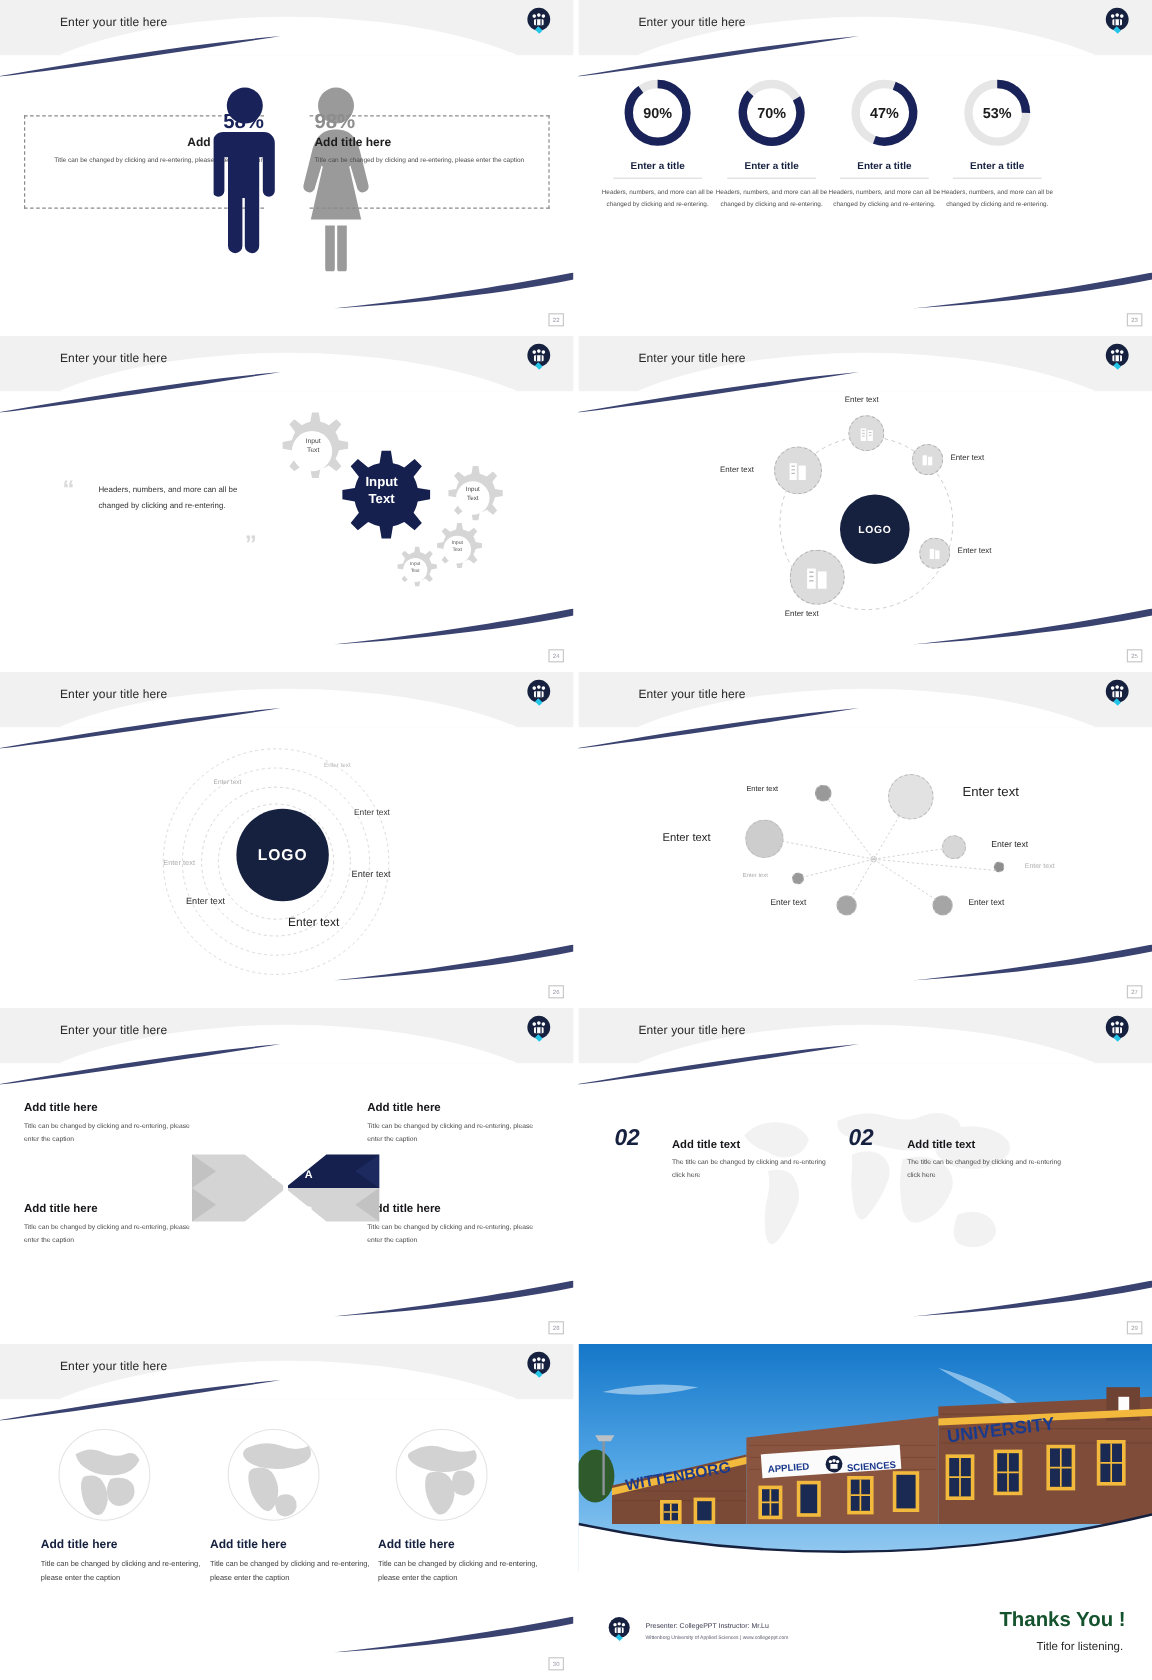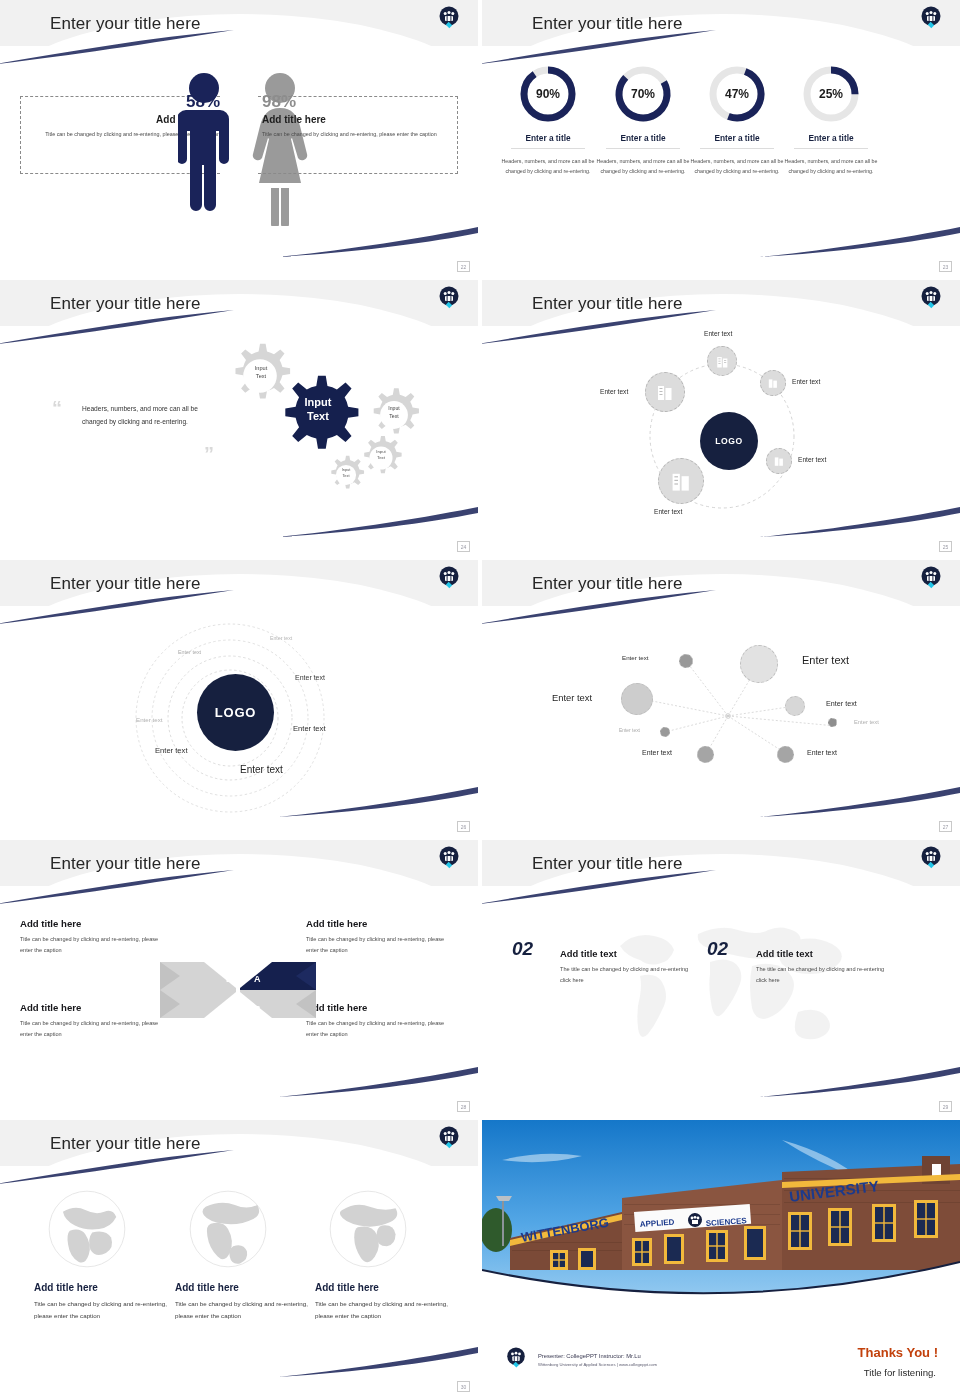--- a/index.html
+++ b/index.html
@@ -28,21 +28,21 @@
     background: #f1f1f1;
     overflow: hidden;
   }
   .head-curve {
     position: absolute; left: -10px; top: 14px; width: 500px; height: 90px;
     background: #ffffff;
     border-radius: 50% 50% 0 0 / 100% 100% 0 0;
   }
   .slide-title {
     position: absolute; left: 22px; top: 14px;
-    font-size: 17px; color: #262626; letter-spacing: .1px;
+    font-size: 10px; color: #262626; letter-spacing: .1px;
     z-index: 5;
     padding-left: 28px;
   }
   .logo {
     position: absolute; right: 16px; top: 5px; width: 26px; height: 30px; z-index: 6;
   }
   .swoosh-tl {
     position: absolute; left: -4px; top: 30px; width: 240px; height: 34px; z-index: 3;
   }
   .swoosh-br {
@@ -105,21 +105,21 @@
   .num-p { font-size: 5.6px; color: #4a4a4a; line-height: 2.0; margin-top: 5px; }
 
   
   .gl-col { position: absolute; width: 140px; }
   .gl-h { font-size: 10px; font-weight: bold; color: #16203f; }
   .gl-p { font-size: 6.2px; color: #3c3c3c; line-height: 2.0; margin-top: 5px; }
 
   
   .final { position: relative; width: 478px; height: 280px; background: #fff; overflow: hidden; }
   .photo { position: absolute; left: 0; top: 0; width: 478px; height: 190px; overflow: hidden; }
-  .thanks-big { position: absolute; right: 22px; bottom: 40px; font-size: 13px; font-weight: bold; color: #c2410c; }
+  .thanks-big { position: absolute; right: 22px; bottom: 40px; font-size: 17px; font-weight: bold; color: #14532d; }
   .thanks-sm { position: absolute; right: 24px; bottom: 22px; font-size: 9.6px; color: #2a2a2a; }
 </style>
 </head>
 <body>
 
 <div class="grid">
 
   <div class="slide">
     <div class="slide-head">
         <div class="head-curve"></div>
@@ -223,21 +223,21 @@
         </div>
         <div class="donut-title">Enter a title</div>
         <div class="donut-desc">Headers, numbers, and more can all be changed by clicking and re-entering.</div>
       </div>
       <div class="donut-col" style="left:301px;top:18px;">
         <div class="donut">
           <svg viewBox="0 0 60 60">
               <circle cx="30" cy="30" r="24" fill="none" stroke="#e6e6e6" stroke-width="7"></circle>
           <circle cx="30" cy="30" r="24" fill="none" stroke="#1a2359" stroke-width="7" stroke-dasharray="37.7 113.1" transform="rotate(-90 30 30)"></circle>
             </svg>
-          <div class="donut-val">25%</div>
+          <div class="donut-val">53%</div>
         </div>
         <div class="donut-title">Enter a title</div>
         <div class="donut-desc">Headers, numbers, and more can all be changed by clicking and re-entering.</div>
       </div>
     </div>
     <div class="pagenum">23</div>
   </div>
 
   <div class="slide">
     <div class="slide-head">

